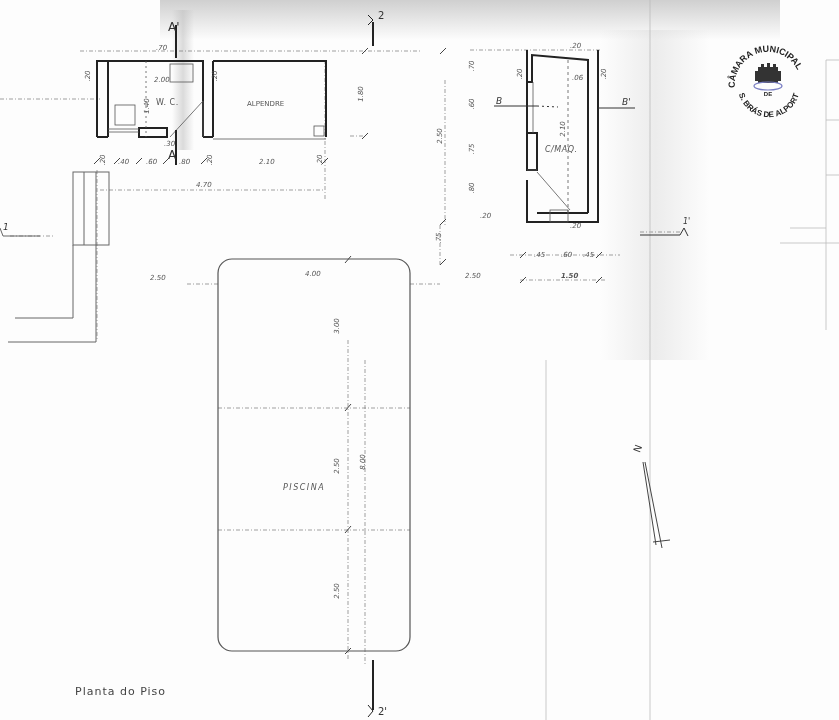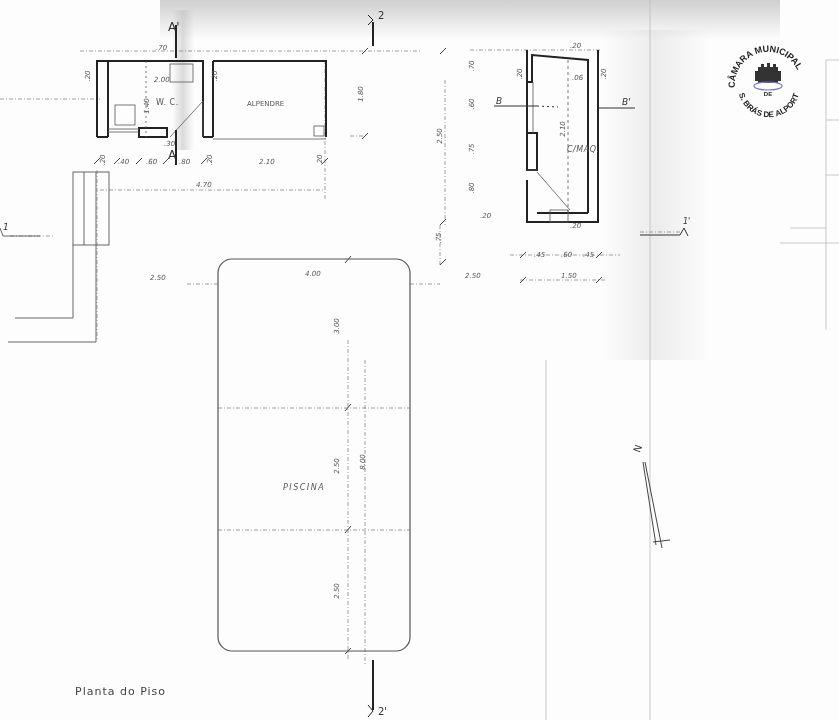--- a/index.html
+++ b/index.html
@@ -180,21 +180,21 @@
   <div class="sec" style="left:168px;top:148px;">A</div>
   <div class="sec" style="left:378px;top:10px;font-size:10px;">2</div>
   <div class="sec" style="left:378px;top:706px;font-size:10px;">2'</div>
   <div class="sec" style="left:496px;top:96px;font-size:9px;font-style:italic;">B</div>
   <div class="sec" style="left:622px;top:97px;font-size:9px;font-style:italic;">B'</div>
   <div class="sec" style="left:683px;top:217px;font-size:8px;font-style:italic;">1'</div>
   <div class="sec" style="left:3px;top:222px;font-size:9px;font-style:italic;">1</div>
 
   <div class="lbl med" style="left:156px;top:98px;font-style:normal;">W. C.</div>
   <div class="lbl small" style="left:247px;top:100px;font-style:normal;">ALPENDRE</div>
-  <div class="lbl med" style="left:567px;top:145px;">C/MAQ.</div>
+  <div class="lbl med" style="left:545px;top:145px;">C/MAQ.</div>
   <div class="lbl med" style="left:283px;top:437px;letter-spacing:1.5px;margin-top:46px;">PISCINA</div>
 
   <div class="lbl small" style="left:156px;top:44px;">.70</div>
   <div class="lbl small rot" style="left:82px;top:72px;">.20</div>
   <div class="lbl small" style="left:154px;top:76px;">2.00</div>
   <div class="lbl small rot" style="left:139px;top:102px;">1.40</div>
   <div class="lbl small" style="left:164px;top:140px;">.30</div>
   <div class="lbl small rot" style="left:209px;top:72px;">.20</div>
 
   <div class="lbl small rot" style="left:97px;top:156px;">.20</div>
@@ -216,21 +216,21 @@
   <div class="lbl small rot" style="left:466px;top:62px;">.70</div>
   <div class="lbl small rot" style="left:466px;top:100px;">.60</div>
   <div class="lbl small rot" style="left:466px;top:145px;">.75</div>
   <div class="lbl small rot" style="left:466px;top:184px;">.80</div>
   <div class="lbl small" style="left:480px;top:212px;">.20</div>
   <div class="lbl small rot" style="left:432px;top:132px;">2.50</div>
   <div class="lbl small rot" style="left:433px;top:234px;">.75</div>
   <div class="lbl small" style="left:534px;top:251px;">.45</div>
   <div class="lbl small" style="left:561px;top:251px;">.60</div>
   <div class="lbl small" style="left:583px;top:251px;">.45</div>
-  <div class="lbl small" style="left:561px;top:272px;">1.50</div>
+  <div class="lbl small" style="left:561px;top:272px;font-weight:bold;">1.50</div>
 
   <div class="lbl small" style="left:150px;top:274px;">2.50</div>
   <div class="lbl small" style="left:465px;top:272px;">2.50</div>
   <div class="lbl small" style="left:305px;top:270px;">4.00</div>
   <div class="lbl small rot" style="left:329px;top:322px;">3.00</div>
   <div class="lbl small rot" style="left:329px;top:462px;">2.50</div>
   <div class="lbl small rot" style="left:355px;top:458px;">8.00</div>
   <div class="lbl small rot" style="left:329px;top:587px;">2.50</div>
 
   <div class="sec" style="left:634px;top:443px;font-size:10px;transform:rotate(-70deg);">N</div>

